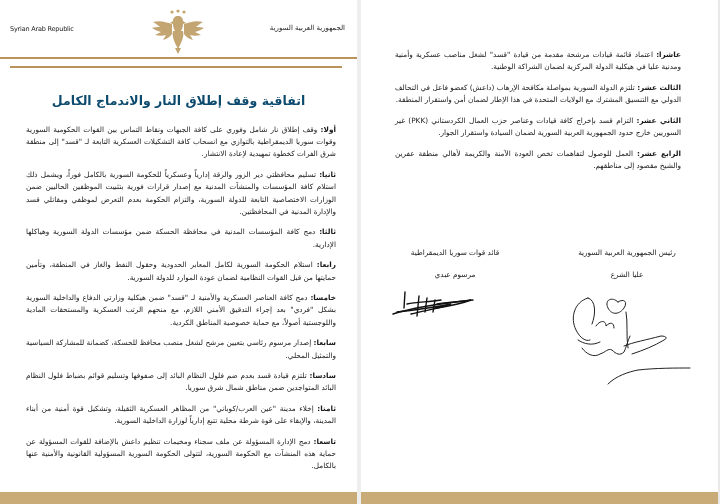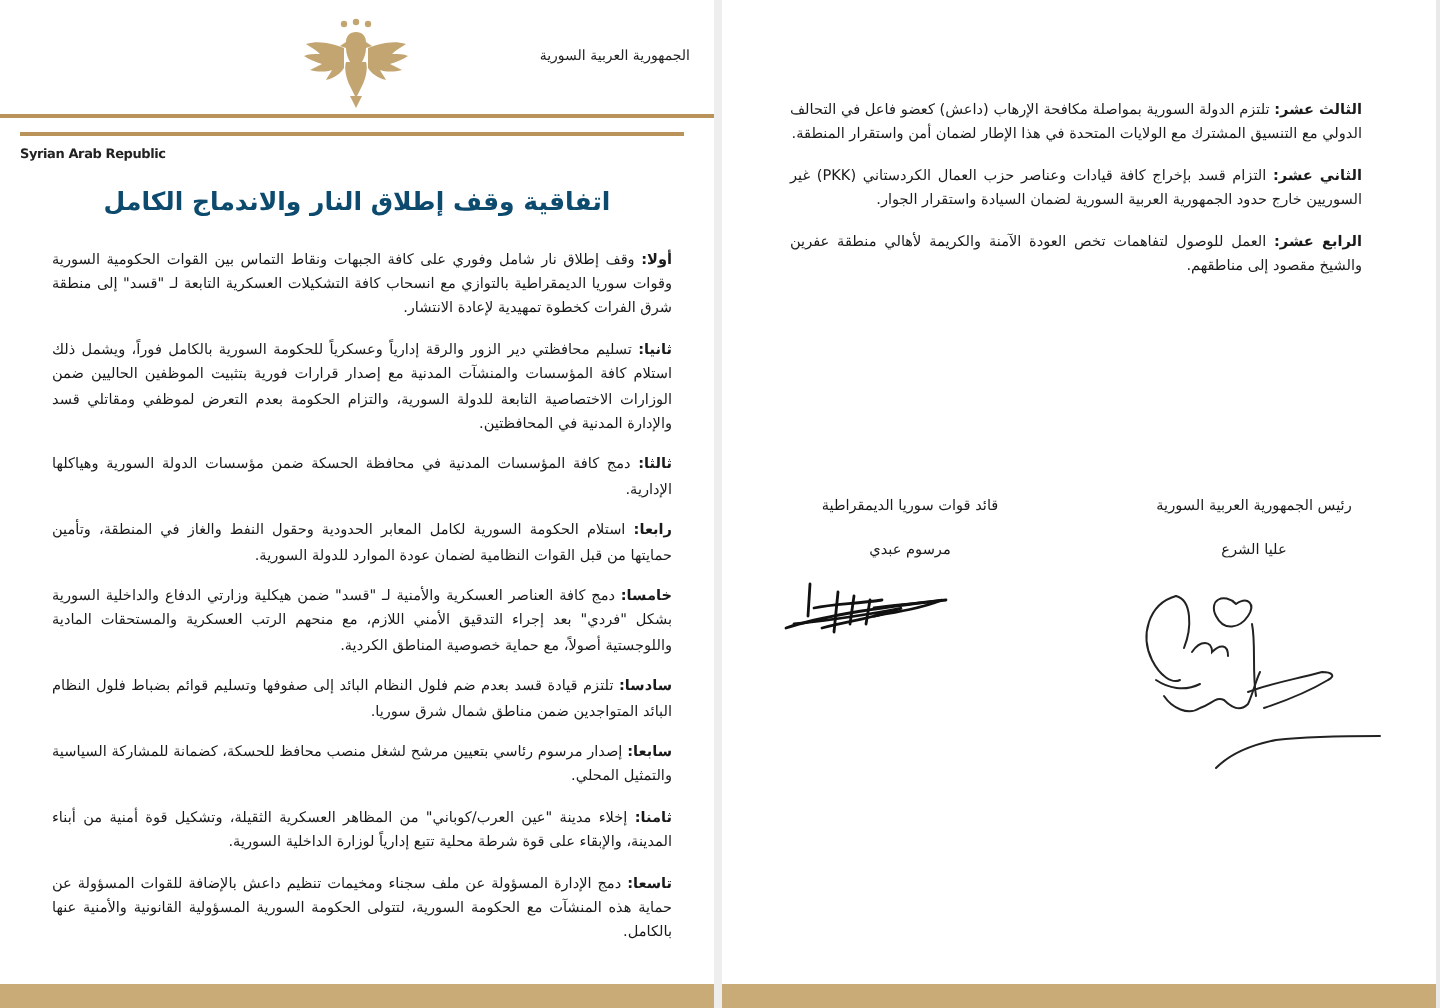--- a/index.html
+++ b/index.html
@@ -20,21 +20,21 @@
   .right-edge { position: absolute; top: 0; left: 718px; width: 2px; height: 504px; background: #e9e9e9; }
 
   .footer-band {
     position: absolute; left: 0; right: 0; bottom: 0; height: 12px;
     background: #c9ab78;
   }
 
   
   .hdr-en {
     position: absolute; left: 10px; top: 25px;
-    font-size: 6.5px; font-weight: bold; letter-spacing: -0.2px; color: #222; margin-top: 48px;
+    font-size: 6.5px; font-weight: normal; letter-spacing: -0.2px; color: #222;
   }
   .hdr-ar {
     position: absolute; right: 12px; top: 24px;
     font-size: 7px; direction: rtl; color: #222;
   }
   .eagle {
     position: absolute; left: 150px; top: 8px; width: 56px; height: 48px;
   }
   .rule1 { position: absolute; left: 0; width: 357px; top: 57px; height: 1.5px; background: #b9935a; }
   .rule2 { position: absolute; left: 10px; width: 332px; top: 66px; height: 1.5px; background: #b9935a; }
@@ -91,31 +91,32 @@
   <div class="rule2"></div>
 
   <div class="title">اتفاقية وقف إطلاق النار والاندماج الكامل</div>
 
   <div class="body-left">
     <p class="clause"><span class="lbl">أولا:</span><span> وقف إطلاق نار شامل وفوري على كافة الجبهات ونقاط التماس بين القوات الحكومية السورية وقوات سوريا الديمقراطية بالتوازي مع انسحاب كافة التشكيلات العسكرية التابعة لـ "قسد" إلى منطقة شرق الفرات كخطوة تمهيدية لإعادة الانتشار.</span></p>
     <p class="clause"><span class="lbl">ثانيا:</span><span> تسليم محافظتي دير الزور والرقة إدارياً وعسكرياً للحكومة السورية بالكامل فوراً، ويشمل ذلك استلام كافة المؤسسات والمنشآت المدنية مع إصدار قرارات فورية بتثبيت الموظفين الحاليين ضمن الوزارات الاختصاصية التابعة للدولة السورية، والتزام الحكومة بعدم التعرض لموظفي ومقاتلي قسد والإدارة المدنية في المحافظتين.</span></p>
     <p class="clause"><span class="lbl">ثالثا:</span><span> دمج كافة المؤسسات المدنية في محافظة الحسكة ضمن مؤسسات الدولة السورية وهياكلها الإدارية.</span></p>
     <p class="clause"><span class="lbl">رابعا:</span><span> استلام الحكومة السورية لكامل المعابر الحدودية وحقول النفط والغاز في المنطقة، وتأمين حمايتها من قبل القوات النظامية لضمان عودة الموارد للدولة السورية.</span></p>
     <p class="clause"><span class="lbl">خامسا:</span><span> دمج كافة العناصر العسكرية والأمنية لـ "قسد" ضمن هيكلية وزارتي الدفاع والداخلية السورية بشكل "فردي" بعد إجراء التدقيق الأمني اللازم، مع منحهم الرتب العسكرية والمستحقات المادية واللوجستية أصولاً، مع حماية خصوصية المناطق الكردية.</span></p>
+    <p class="clause"><span class="lbl">سابعا:</span><span> إصدار مرسوم رئاسي بتعيين مرشح لشغل منصب محافظ للحسكة، كضمانة للمشاركة السياسية والتمثيل المحلي.</span></p>
     <p class="clause"><span class="lbl">سادسا:</span><span> تلتزم قيادة قسد بعدم ضم فلول النظام البائد إلى صفوفها وتسليم قوائم بضباط فلول النظام البائد المتواجدين ضمن مناطق شمال شرق سوريا.</span></p>
-    <p class="clause"><span class="lbl">سابعا:</span><span> إصدار مرسوم رئاسي بتعيين مرشح لشغل منصب محافظ للحسكة، كضمانة للمشاركة السياسية والتمثيل المحلي.</span></p>
     <p class="clause"><span class="lbl">ثامنا:</span><span> إخلاء مدينة "عين العرب/كوباني" من المظاهر العسكرية الثقيلة، وتشكيل قوة أمنية من أبناء المدينة، والإبقاء على قوة شرطة محلية تتبع إدارياً لوزارة الداخلية السورية.</span></p>
     <p class="clause"><span class="lbl">تاسعا:</span><span> دمج الإدارة المسؤولة عن ملف سجناء ومخيمات تنظيم داعش بالإضافة للقوات المسؤولة عن حماية هذه المنشآت مع الحكومة السورية، لتتولى الحكومة السورية المسؤولية القانونية والأمنية عنها بالكامل.</span></p>
   </div>
 
   <div class="footer-band"></div>
 </div>
 
 <div class="page" id="page-right">
   <div class="body-right">
+    <p class="clause"><span class="lbl">عاشرا:</span><span> اعتماد قائمة قيادات مرشحة مقدمة من قيادة "قسد" لشغل مناصب عسكرية وأمنية ومدنية عليا في هيكلية الدولة المركزية لضمان الشراكة الوطنية.</span></p>
     <p class="clause"><span class="lbl">الثالث عشر:</span><span> تلتزم الدولة السورية بمواصلة مكافحة الإرهاب (داعش) كعضو فاعل في التحالف الدولي مع التنسيق المشترك مع الولايات المتحدة في هذا الإطار لضمان أمن واستقرار المنطقة.</span></p>
     <p class="clause"><span class="lbl">الثاني عشر:</span><span> التزام قسد بإخراج كافة قيادات وعناصر حزب العمال الكردستاني (PKK) غير السوريين خارج حدود الجمهورية العربية السورية لضمان السيادة واستقرار الجوار.</span></p>
     <p class="clause"><span class="lbl">الرابع عشر:</span><span> العمل للوصول لتفاهمات تخص العودة الآمنة والكريمة لأهالي منطقة عفرين والشيخ مقصود إلى مناطقهم.</span></p>
   </div>
 
   <div class="sig-block" id="sig-president">
     <div class="role">رئيس الجمهورية العربية السورية</div>
     <div class="name">عليا الشرع</div>
   </div>
   <div class="sig-block" id="sig-sdf">

